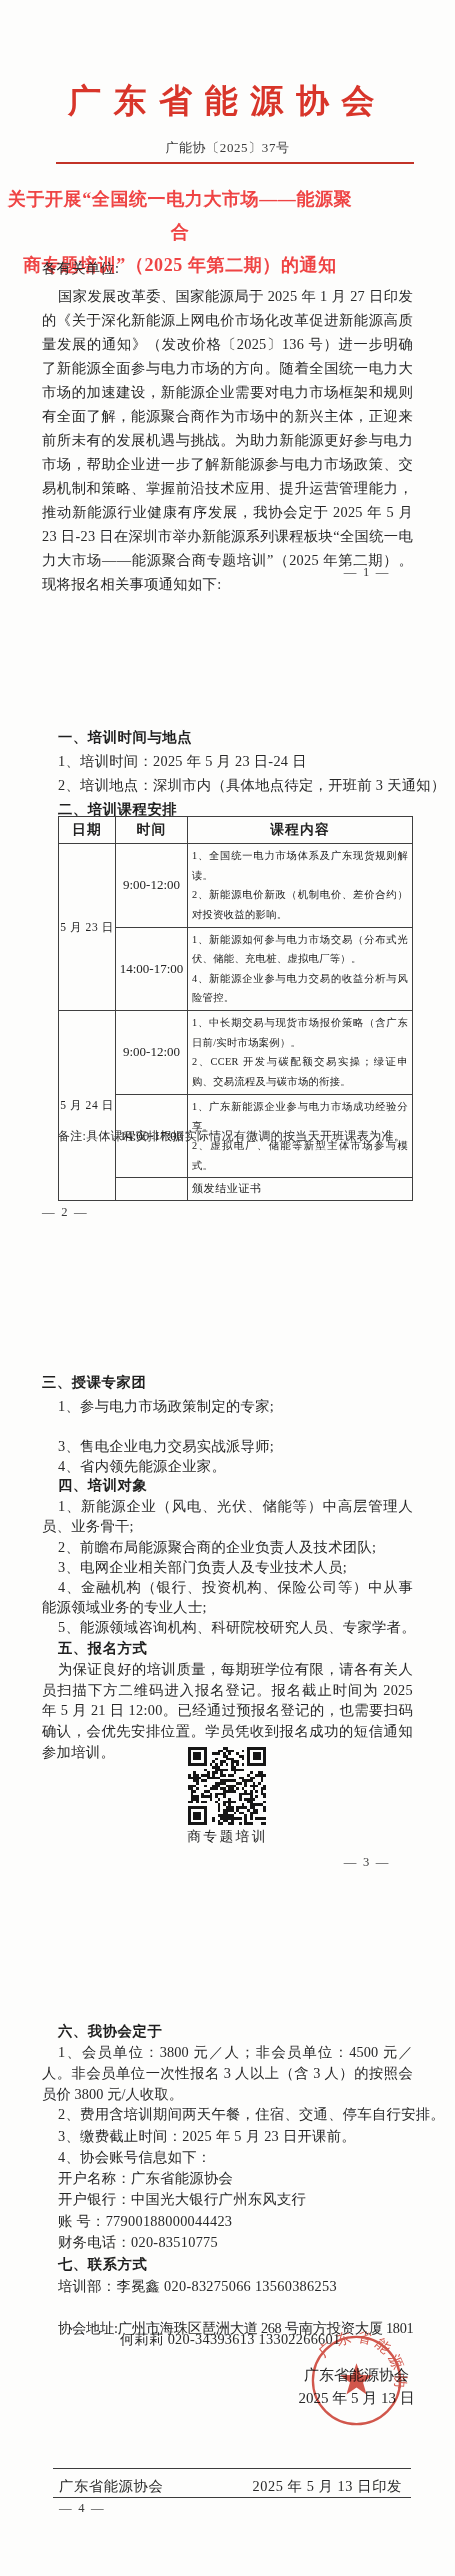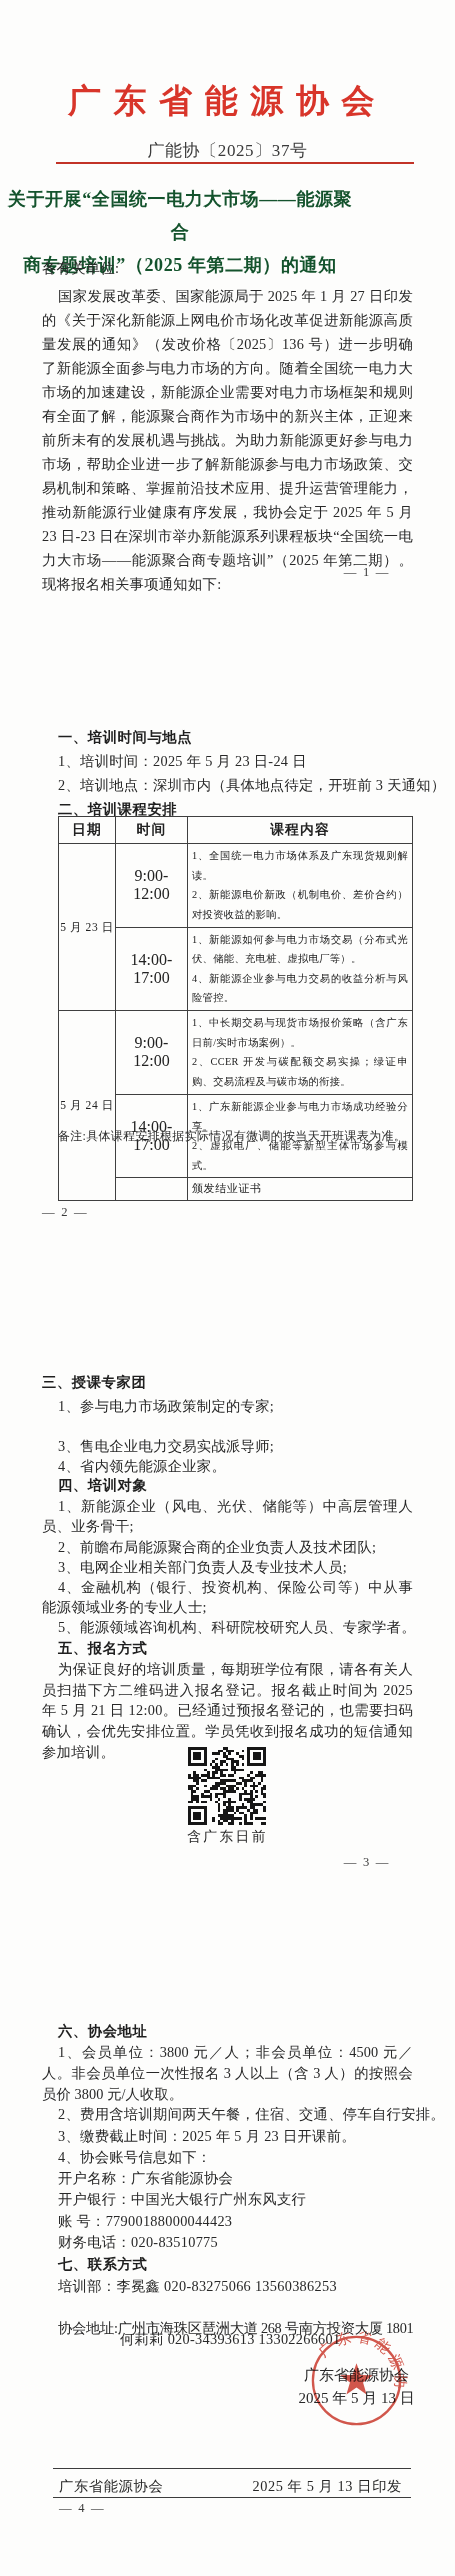--- a/index.html
+++ b/index.html
@@ -6,43 +6,43 @@
   .page{
     position:relative; width:455px; height:2576px; margin:0 auto;
     background:#fdfdfc; overflow:hidden;
     font-family:"Liberation Serif","DejaVu Serif",serif; color:#282828;
   }
   .abs{position:absolute;}
   .org-name{
     width:455px; text-align:center; color:#d8352a; font-weight:700;
     font-size:33px; letter-spacing:12.6px; white-space:nowrap;
   }
-  .doc-number{ width:455px; text-align:center; font-size:17px; color:#3a3a3a; letter-spacing:0.6px;}
+  .doc-number{ width:455px; text-align:center; font-size:13px; color:#3a3a3a; letter-spacing:0.6px;}
   .red-rule{ background:#c23327; height:2.3px; }
-  .doc-title{ width:360px; text-align:center; font-weight:700; font-size:18px; line-height:33px; letter-spacing:0.6px; color:#14532d;}
+  .doc-title{ width:360px; text-align:center; font-weight:700; font-size:18px; line-height:33px; letter-spacing:0.6px; color:#ef4444;}
   .body-par{ font-size:14.3px; line-height:24px; letter-spacing:0.3px; text-align:justify; }
   .indent{ text-indent:16px; }
   .line{ font-size:14.3px; letter-spacing:0.3px; white-space:nowrap; }
   .heading{ font-family:"Liberation Sans","DejaVu Sans",sans-serif; font-weight:700; font-size:14.3px; letter-spacing:0.6px; white-space:nowrap; color:#1f1f1f;}
   .pagemark{ font-size:12.6px; letter-spacing:1.7px; color:#3a3a3a; white-space:nowrap;}
   .mark-box{ width:92px; text-align:center; }
   .tight{ line-height:20px; }
   .fee-par{ font-size:14.3px; line-height:21px; letter-spacing:0.1px; text-align:justify;}
   table.sched{
     border-collapse:collapse; width:354px; table-layout:fixed;
     font-size:10.3px; color:#222;
   }
   table.sched th, table.sched td{ border:1.1px solid #3f3f3f; }
   table.sched th{
     font-family:"Liberation Sans","DejaVu Sans",sans-serif; font-weight:700;
     font-size:13.8px; height:24px; text-align:center; letter-spacing:1.1px;
   }
   .col-date{width:57px;} .col-time{width:72px;} .col-content{width:225px;}
   td.date-cell{ text-align:center; font-size:11.5px; letter-spacing:0.6px;}
-  td.time-cell{ text-align:center; font-size:16px; }
+  td.time-cell{ text-align:center; font-size:13px; }
   td.content-cell{ padding:2.3px 4px; line-height:19.5px; letter-spacing:0.3px; text-align:justify;}
   td.cert-cell{ padding:1.1px 4px; font-size:11px; letter-spacing:0.6px;}
   .note-line{ font-size:12px; letter-spacing:0.3px; white-space:nowrap; color:#2c2c2c;}
   .caption{ font-size:13.8px; letter-spacing:2.3px; }
   .sig-box{ width:121px; text-align:center; font-size:15px; white-space:nowrap;}
   .footer-rule{ background:#3c3c3c; height:1.1px; width:358px;}
   .footer-text{ font-size:14.3px; letter-spacing:0.6px; white-space:nowrap;}
   svg{display:block;}
 </style>
 </head>
@@ -438,25 +438,25 @@
       <rect x="12" y="28" width="1" height="1" fill="#161616"></rect>
       <rect x="15" y="28" width="1" height="1" fill="#161616"></rect>
       <rect x="16" y="28" width="1" height="1" fill="#161616"></rect>
       <rect x="19" y="28" width="1" height="1" fill="#161616"></rect>
       <rect x="21" y="28" width="1" height="1" fill="#161616"></rect>
       <rect x="22" y="28" width="1" height="1" fill="#161616"></rect>
       <rect x="23" y="28" width="1" height="1" fill="#161616"></rect>
       <rect x="27" y="28" width="1" height="1" fill="#161616"></rect>
       <rect x="28" y="28" width="1" height="1" fill="#161616"></rect>
     </svg>
-  <div class="abs caption" style="top:1828px; left:170px; width:115px; text-align:center;">含广东日前</div>
+  <div class="abs caption" style="top:1828px; left:170px; width:115px; text-align:center;">商专题培训</div>
 
   <div class="abs pagemark mark-box" style="top:1855px; left:321px;">— 3 —</div>
 
-  <div class="abs heading" style="top:2022px; left:58px;">六、协会地址</div>
+  <div class="abs heading" style="top:2022px; left:58px;">六、我协会定于</div>
   <div class="abs fee-par indent" style="top:2042px; left:42px; width:371px;">1、会员单位：3800 元／人；非会员单位：4500 元／人。非会员单位一次性报名 3 人以上（含 3 人）的按照会员价 3800 元/人收取。</div>
   <div class="abs line" style="top:2105px; left:58px;">2、费用含培训期间两天午餐，住宿、交通、停车自行安排。</div>
   <div class="abs line" style="top:2127px; left:58px;">3、缴费截止时间：2025 年 5 月 23 日开课前。</div>
   <div class="abs line" style="top:2148px; left:58px;">4、协会账号信息如下：</div>
   <div class="abs line" style="top:2169px; left:58px;">开户名称：广东省能源协会</div>
   <div class="abs line" style="top:2190px; left:58px;">开户银行：中国光大银行广州东风支行</div>
   <div class="abs line" style="top:2212px; left:58px;">账  号：77900188000044423</div>
   <div class="abs line" style="top:2233px; left:58px;">财务电话：020-83510775</div>
 
   <div class="abs heading" style="top:2255px; left:58px;">七、联系方式</div>

